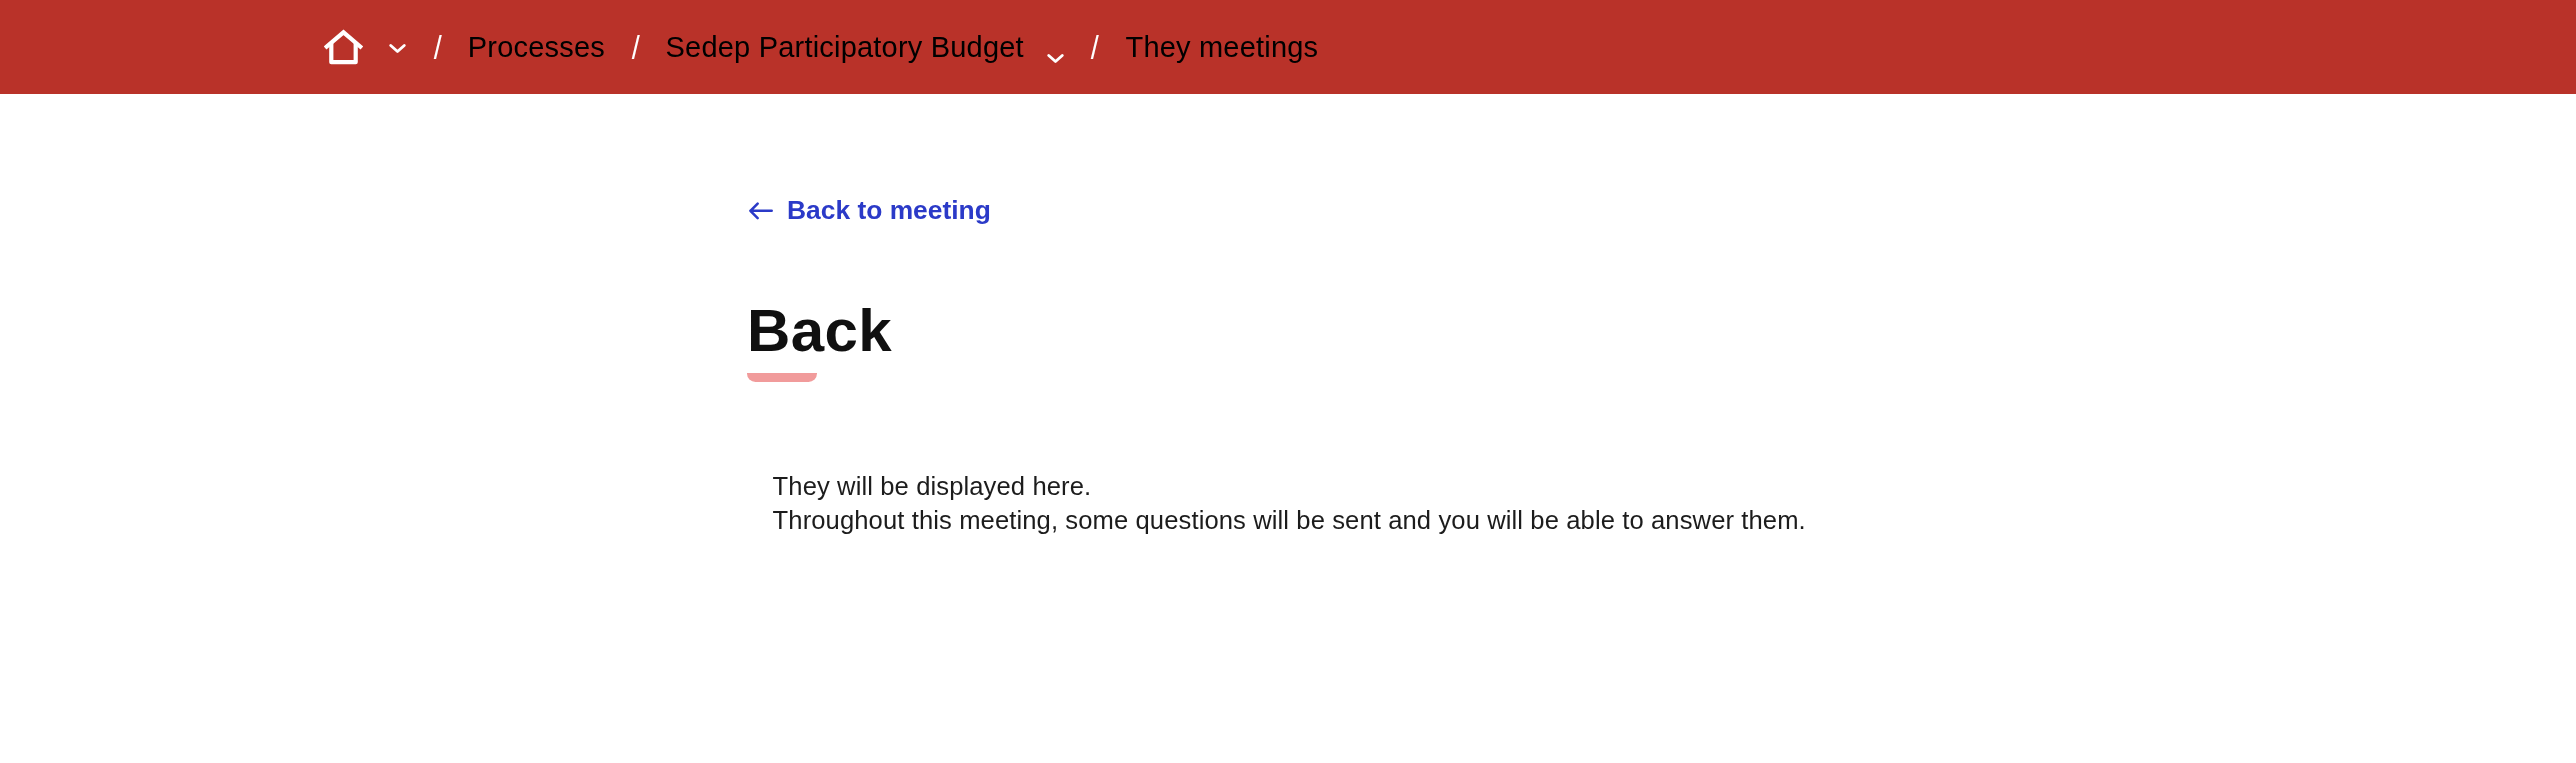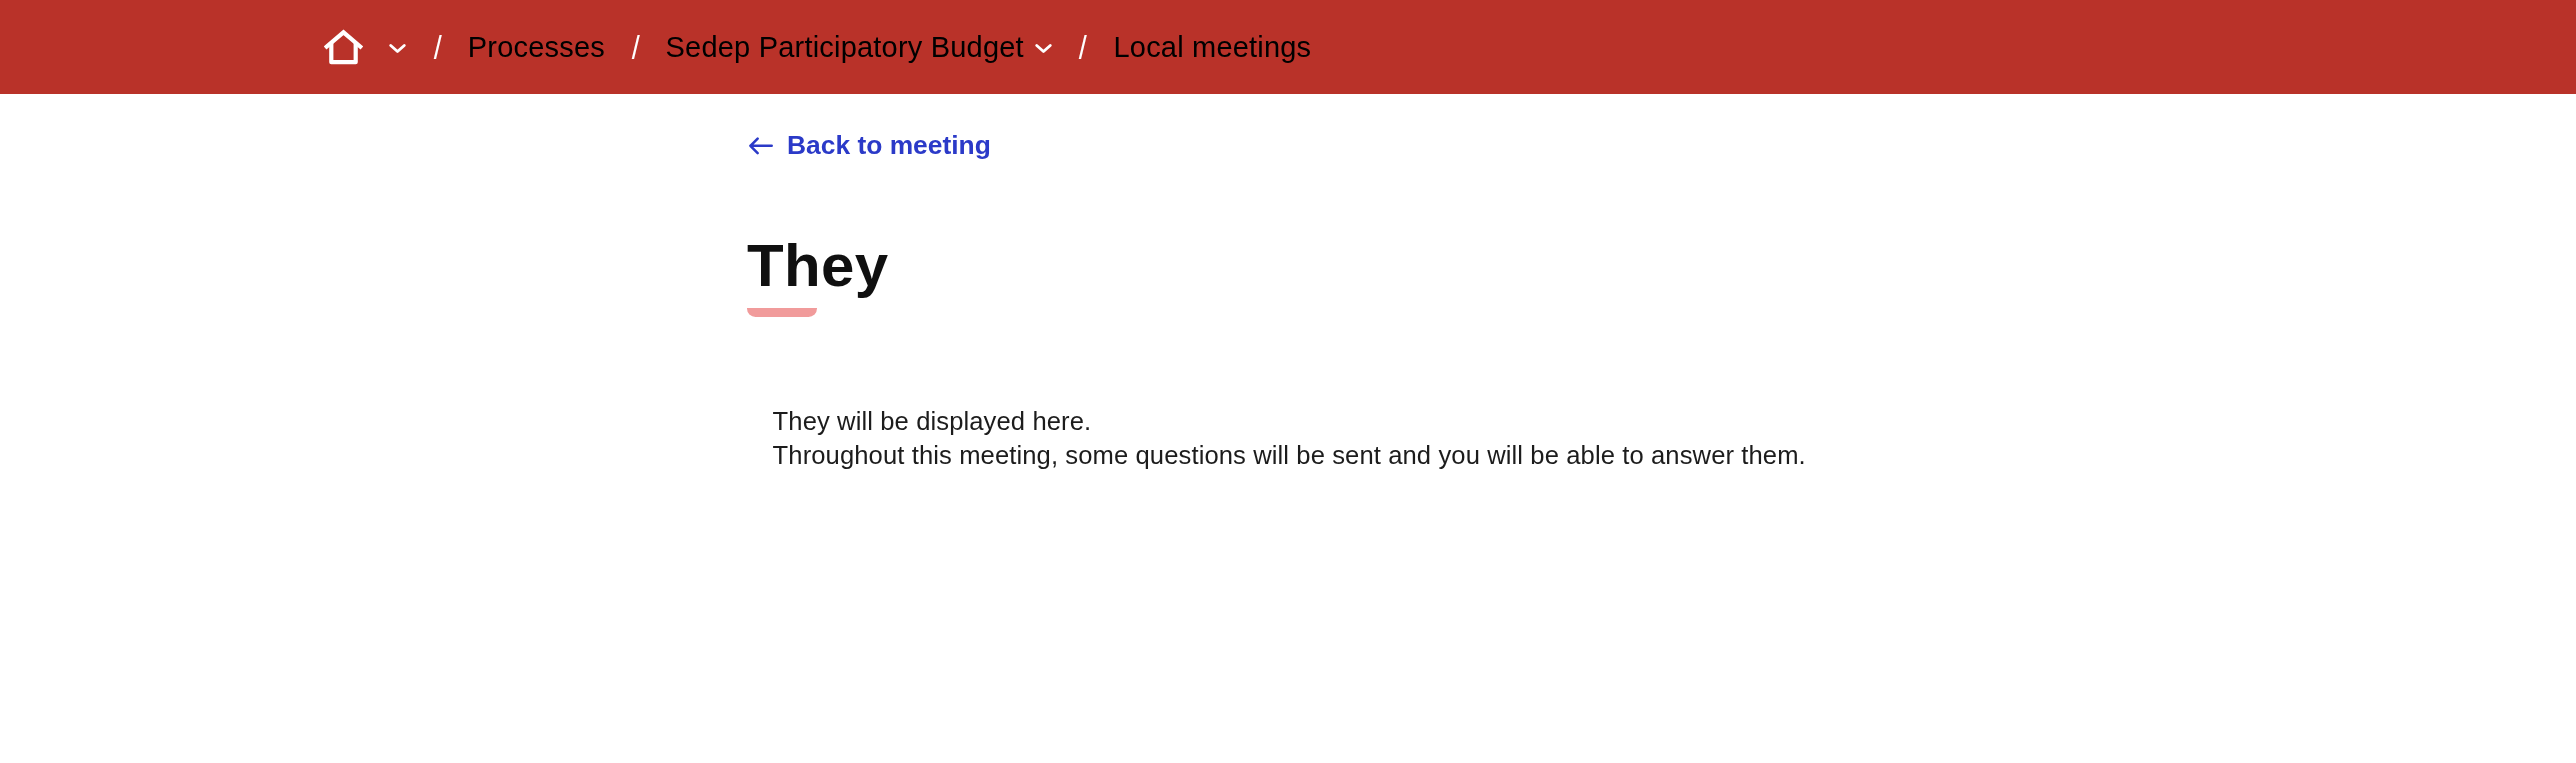--- a/index.html
+++ b/index.html
@@ -35,31 +35,31 @@
   }
   .crumb-sep {
     color: #ffffff;
     font-size: 34px;
     font-weight: 300;
     line-height: 1;
     transform: scaleX(0.85);
   }
   .crumb-group {
     display: flex;
-    align-items: center;
-    column-gap: 10px;
+    align-items: flex-end;
+    column-gap: 22px;
   }
   .home-icon-svg { display: block; }
   .chev-svg { display: block; margin-top: 3.4px; }
 
   
   .content {
     width: 1082px;
-    margin: 0 auto;
-    padding-top: 36px;
+    margin: 17px auto;
+    padding-top: 84px;
   }
   .back-link {
     display: inline-flex;
     align-items: center;
     column-gap: 13.6px;
     color: #2B3AC8;
     font-size: 26.4px;
     font-weight: 700;
     text-decoration: none;
     line-height: 31px;
@@ -126,37 +126,37 @@
         <span>
           <svg class="chev-svg" width="19" height="11" viewBox="0 0 22 13">
             <polyline points="3,3 11,10 19,3" fill="none" stroke="#ffffff" stroke-width="3.4" stroke-linecap="round" stroke-linejoin="round"></polyline>
           </svg>
         </span>
       </span>
     </span>
 
     <span class="crumb-sep">/</span>
 
-    <a href="#" class="crumb-link">Local meetings</a>
+    <a href="#" class="crumb-link">They meetings</a>
 
   </nav>
 </header>
 
 <main class="content">
 
   <a href="#" class="back-link">
     <span>
       <svg class="back-arrow-svg" width="26.4" height="19.6" viewBox="0 0 31 23">
         <path d="M29 11.5 H4 M12.5 3 L4 11.5 L12.5 20" fill="none" stroke="#2B3AC8" stroke-width="3" stroke-linecap="round" stroke-linejoin="round"></path>
       </svg>
     </span>
     <span>Back to meeting</span>
   </a>
 
-  <h1 class="page-title">They</h1>
+  <h1 class="page-title">Back</h1>
   <div class="title-underline"></div>
 
   <div class="description">
     <div>They will be displayed here.</div>
     <div>Throughout this meeting, some questions will be sent and you will be able to answer them.</div>
   </div>
 
 </main>
 
 

